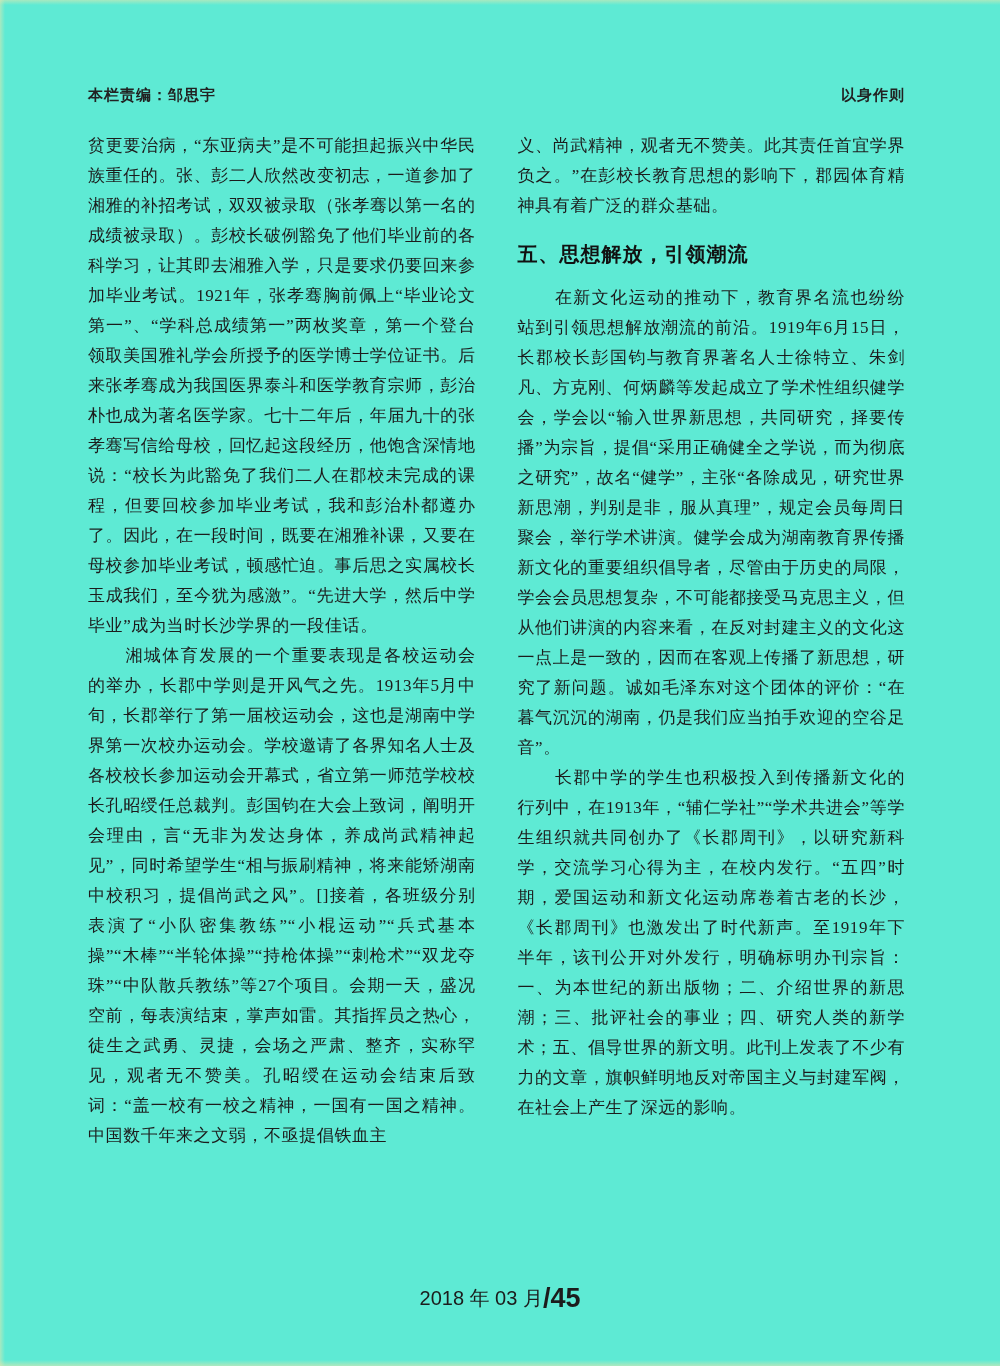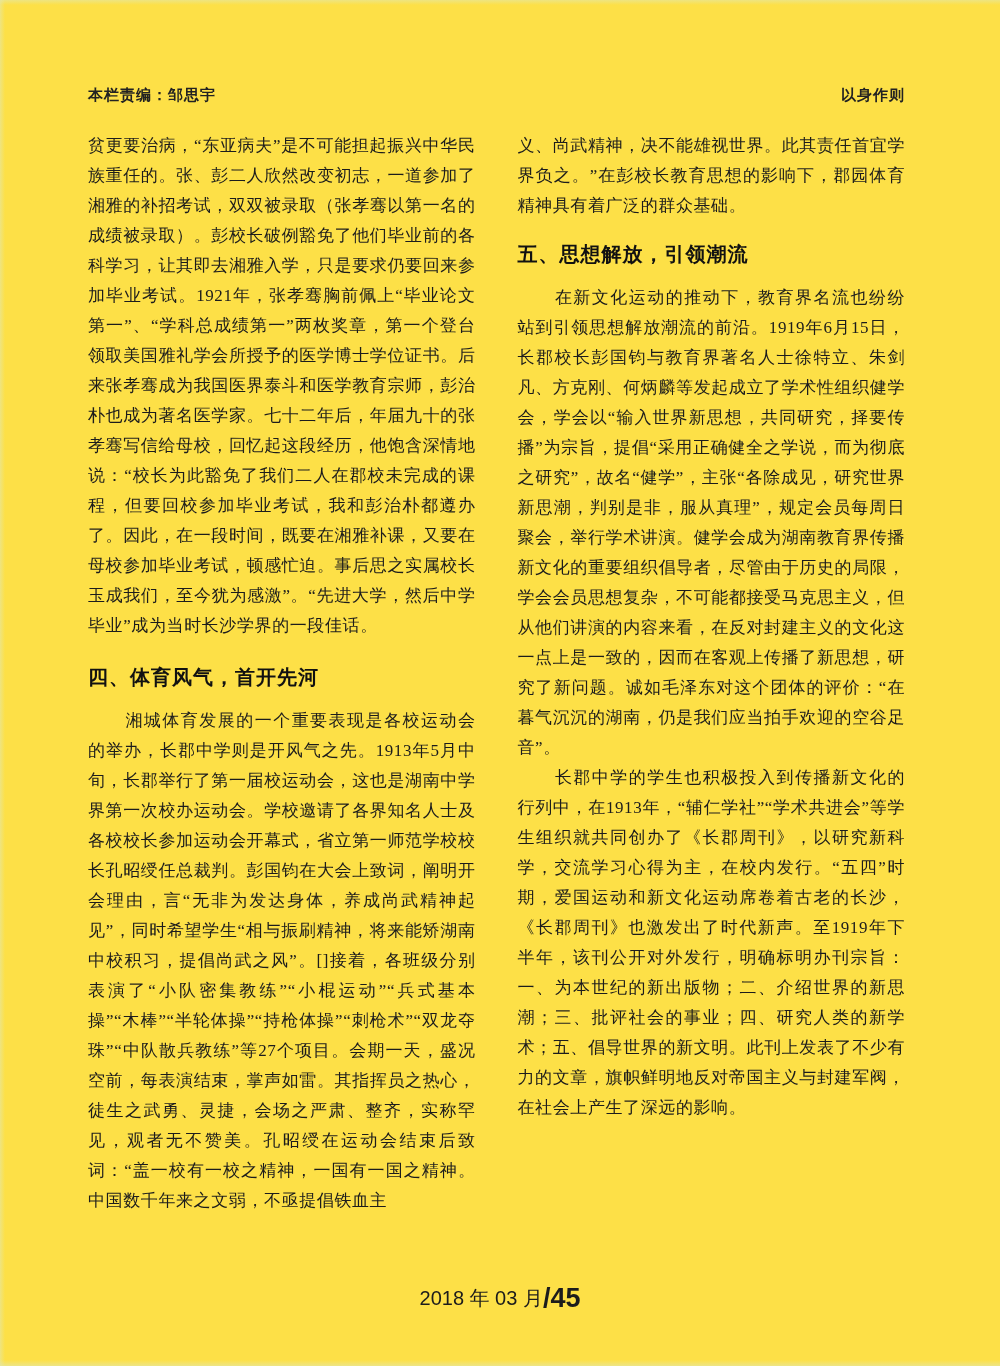--- a/index.html
+++ b/index.html
@@ -11,21 +11,21 @@
     width: 1000px;
     height: 1366px;
     position: relative;
     overflow: hidden;
     font-family: "Liberation Serif", "DejaVu Serif", serif;
     color: #1c1c1c;
   }
   .page {
     position: absolute;
     inset: 0;
-    background: #fde047;
+    background: #5eead4;
   }
   
   .edge { position: absolute; pointer-events: none; }
   .edge-top    { top: 0; left: 0; right: 0; height: 5px;
                  background: linear-gradient(180deg, rgba(226,232,176,0.55), rgba(226,232,176,0)); }
   .edge-left   { top: 0; bottom: 0; left: 0; width: 5px;
                  background: linear-gradient(90deg, rgba(226,232,176,0.55), rgba(226,232,176,0)); }
   .edge-bottom { bottom: 0; left: 0; right: 0; height: 6px;
                  background: linear-gradient(0deg, rgba(226,232,176,0.6), rgba(226,232,176,0)); }
 
@@ -102,26 +102,25 @@
 
   <header class="page-header">
     <span>本栏责编：邹思宇</span>
     <span>以身作则</span>
   </header>
 
   <main class="columns">
 
     <section class="col col-left">
       <p class="body">贫更要治病，“东亚病夫”是不可能担起振兴中华民族重任的。张、彭二人欣然改变初志，一道参加了湘雅的补招考试，双双被录取（张孝骞以第一名的成绩被录取）。彭校长破例豁免了他们毕业前的各科学习，让其即去湘雅入学，只是要求仍要回来参加毕业考试。1921年，张孝骞胸前佩上“毕业论文第一”、“学科总成绩第一”两枚奖章，第一个登台领取美国雅礼学会所授予的医学博士学位证书。后来张孝骞成为我国医界泰斗和医学教育宗师，彭治朴也成为著名医学家。七十二年后，年届九十的张孝骞写信给母校，回忆起这段经历，他饱含深情地说：“校长为此豁免了我们二人在郡校未完成的课程，但要回校参加毕业考试，我和彭治朴都遵办了。因此，在一段时间，既要在湘雅补课，又要在母校参加毕业考试，顿感忙迫。事后思之实属校长玉成我们，至今犹为感激”。“先进大学，然后中学毕业”成为当时长沙学界的一段佳话。</p>
-      <h2 class="section-heading">四、体育风气，首开先河</h2>
       <p class="body indent">湘城体育发展的一个重要表现是各校运动会的举办，长郡中学则是开风气之先。1913年5月中旬，长郡举行了第一届校运动会，这也是湖南中学界第一次校办运动会。学校邀请了各界知名人士及各校校长参加运动会开幕式，省立第一师范学校校长孔昭绶任总裁判。彭国钧在大会上致词，阐明开会理由，言“无非为发达身体，养成尚武精神起见”，同时希望学生“相与振刷精神，将来能矫湖南中校积习，提倡尚武之风”。[]接着，各班级分别表演了“小队密集教练”“小棍运动”“兵式基本操”“木棒”“半轮体操”“持枪体操”“刺枪术”“双龙夺珠”“中队散兵教练”等27个项目。会期一天，盛况空前，每表演结束，掌声如雷。其指挥员之热心，徒生之武勇、灵捷，会场之严肃、整齐，实称罕见，观者无不赞美。孔昭绶在运动会结束后致词：“盖一校有一校之精神，一国有一国之精神。中国数千年来之文弱，不亟提倡铁血主</p>
     </section>
 
     <section class="col col-right">
-      <p class="body">义、尚武精神，决不能雄视世界。此其责任首宜学界负之。”在彭校长教育思想的影响下，郡园体育精神具有着广泛的群众基础。</p>
+      <p class="body">义、尚武精神，观者无不赞美。此其责任首宜学界负之。”在彭校长教育思想的影响下，郡园体育精神具有着广泛的群众基础。</p>
       <h2 class="section-heading">五、思想解放，引领潮流</h2>
       <p class="body indent">在新文化运动的推动下，教育界名流也纷纷站到引领思想解放潮流的前沿。1919年6月15日，长郡校长彭国钧与教育界著名人士徐特立、朱剑凡、方克刚、何炳麟等发起成立了学术性组织健学会，学会以“输入世界新思想，共同研究，择要传播”为宗旨，提倡“采用正确健全之学说，而为彻底之研究”，故名“健学”，主张“各除成见，研究世界新思潮，判别是非，服从真理”，规定会员每周日聚会，举行学术讲演。健学会成为湖南教育界传播新文化的重要组织倡导者，尽管由于历史的局限，学会会员思想复杂，不可能都接受马克思主义，但从他们讲演的内容来看，在反对封建主义的文化这一点上是一致的，因而在客观上传播了新思想，研究了新问题。诚如毛泽东对这个团体的评价：“在暮气沉沉的湖南，仍是我们应当拍手欢迎的空谷足音”。</p>
       <p class="body indent">长郡中学的学生也积极投入到传播新文化的行列中，在1913年，“辅仁学社”“学术共进会”等学生组织就共同创办了《长郡周刊》，以研究新科学，交流学习心得为主，在校内发行。“五四”时期，爱国运动和新文化运动席卷着古老的长沙，《长郡周刊》也激发出了时代新声。至1919年下半年，该刊公开对外发行，明确标明办刊宗旨：一、为本世纪的新出版物；二、介绍世界的新思潮；三、批评社会的事业；四、研究人类的新学术；五、倡导世界的新文明。此刊上发表了不少有力的文章，旗帜鲜明地反对帝国主义与封建军阀，在社会上产生了深远的影响。</p>
     </section>
 
   </main>
 
   <footer class="page-footer">
     <span>2018 年 03 月</span><span class="page-number">/45</span>
   </footer>

